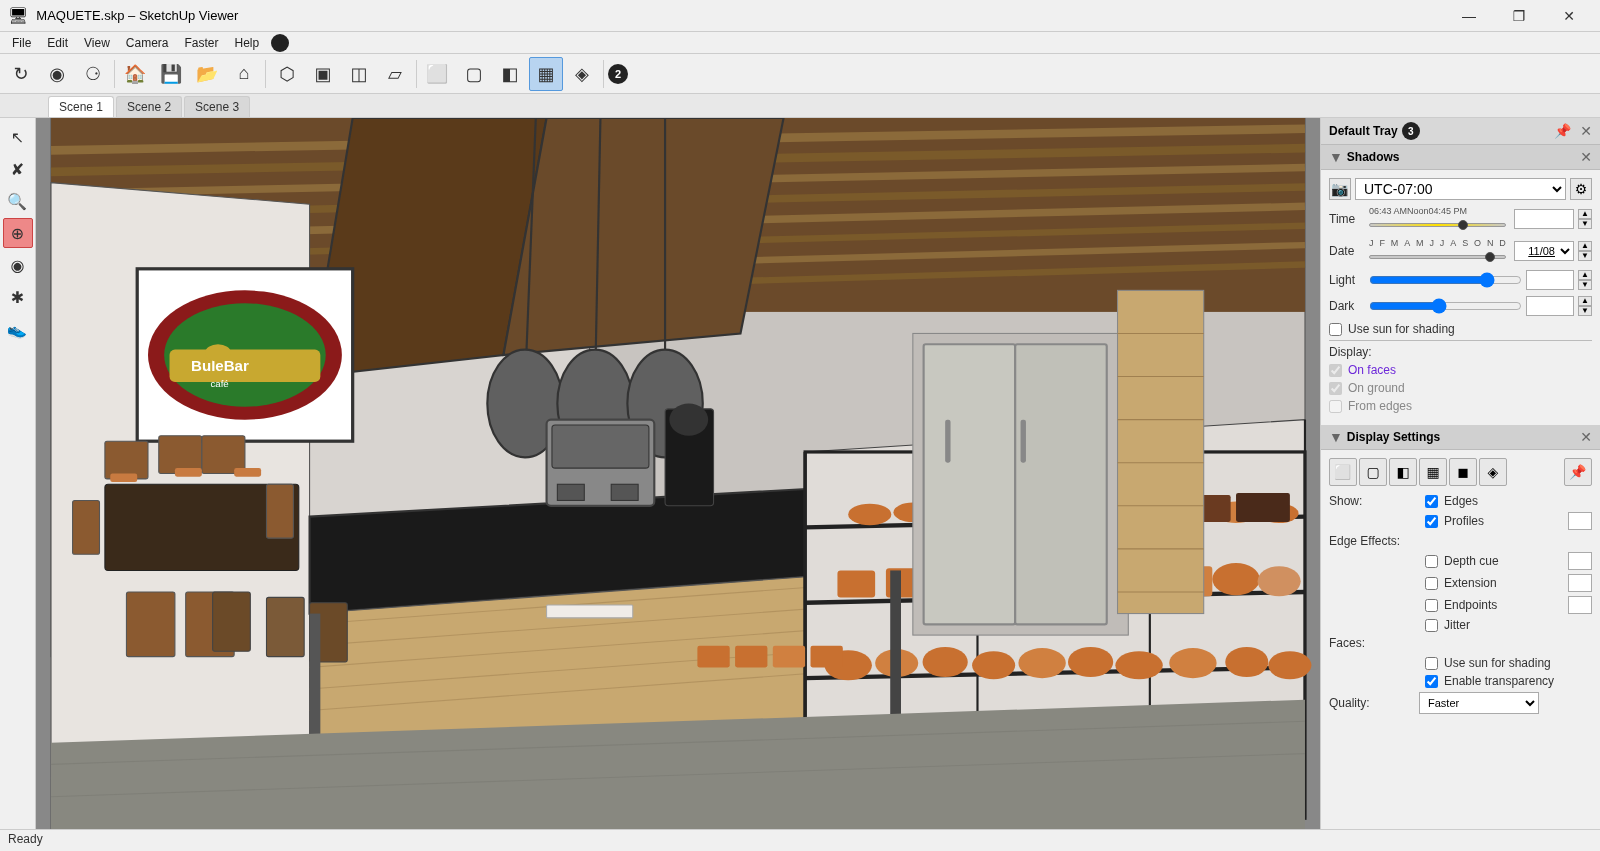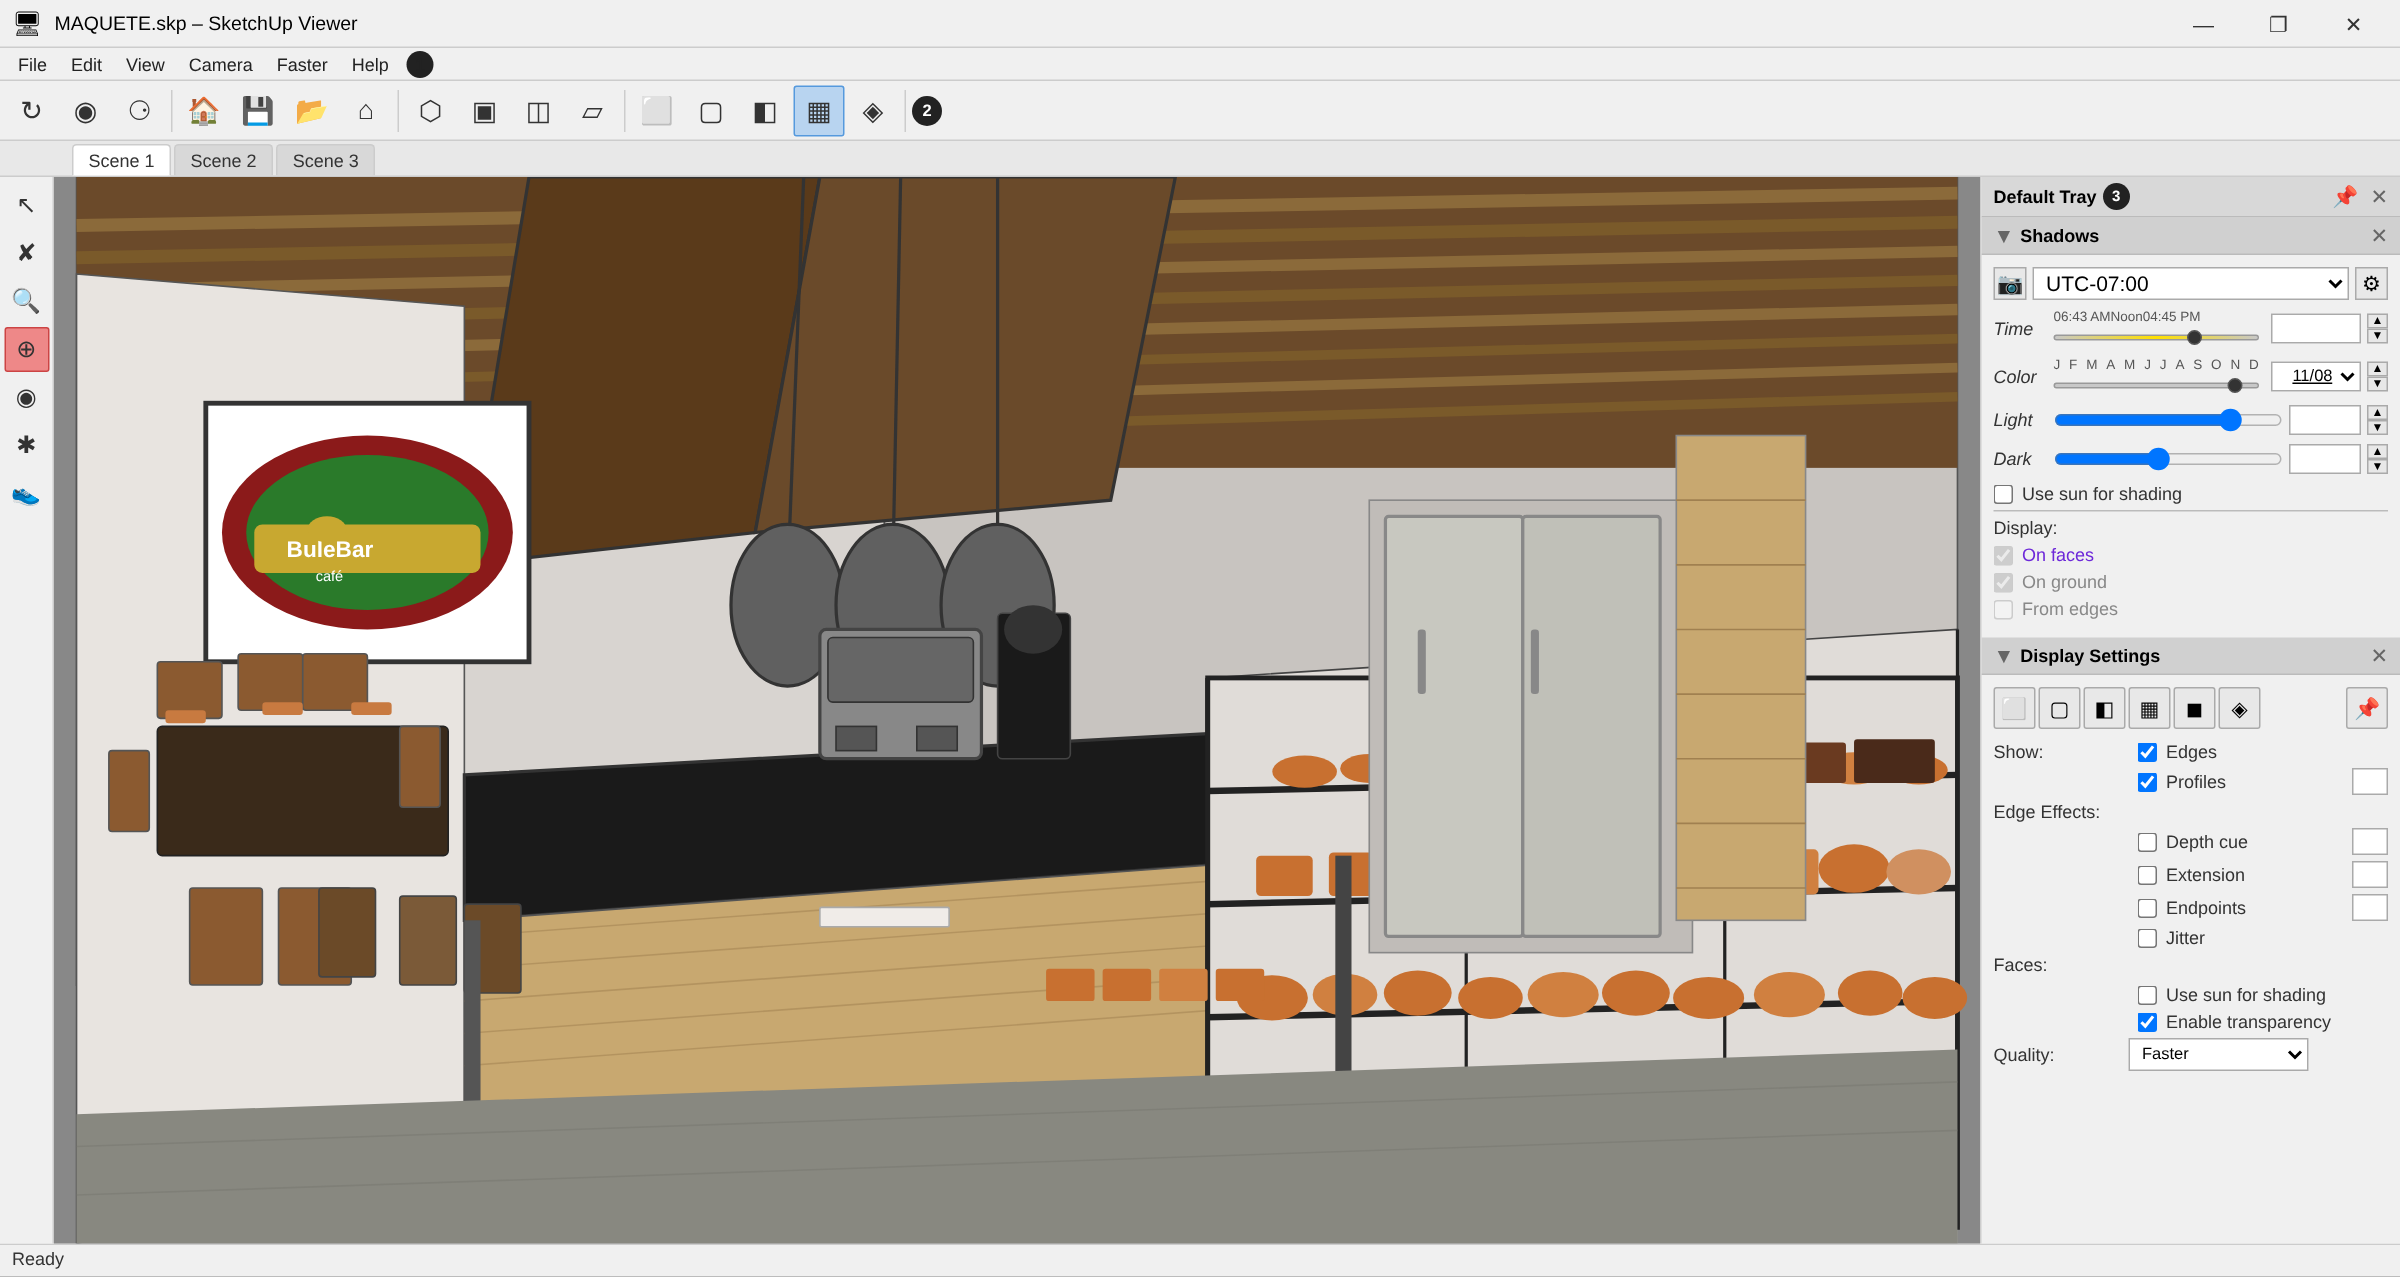--- a/index.html
+++ b/index.html
@@ -163,21 +163,21 @@
     }
     .section-header .section-title { display: flex; align-items: center; gap: 4px; }
     .section-body { padding: 8px; }
 
     
     .shadow-row {
       display: flex;
       align-items: center;
       margin-bottom: 6px;
     }
-    .shadow-label { width: 40px; font-size: 12px; color: #333; font-style: italic; }
+    .shadow-label { width: 40px; font-size: 12px; color: #333; }
     .shadow-control { flex: 1; display: flex; align-items: center; gap: 4px; }
 
     .tz-select {
       flex: 1;
       height: 22px;
       border: 1px solid #aaa;
       background: white;
       font-size: 14px;
       padding: 0 4px;
     }
@@ -594,21 +594,21 @@
           </div>
           <input class="num-input" type="text" style="width: 60px; margin-left: 4px;">
           <div class="spin-btn">
             <button>▲</button>
             <button>▼</button>
           </div>
         </div>
       </div>
 
       <div class="shadow-row">
-        <div class="shadow-label">Color</div>
+        <div class="shadow-label">Date</div>
         <div class="shadow-control">
           <div class="time-slider-wrap">
             <div class="date-months">
               <span>J</span>
               <span>F</span>
               <span>M</span>
               <span>A</span>
               <span>M</span>
               <span>J</span>
               <span>J</span>

